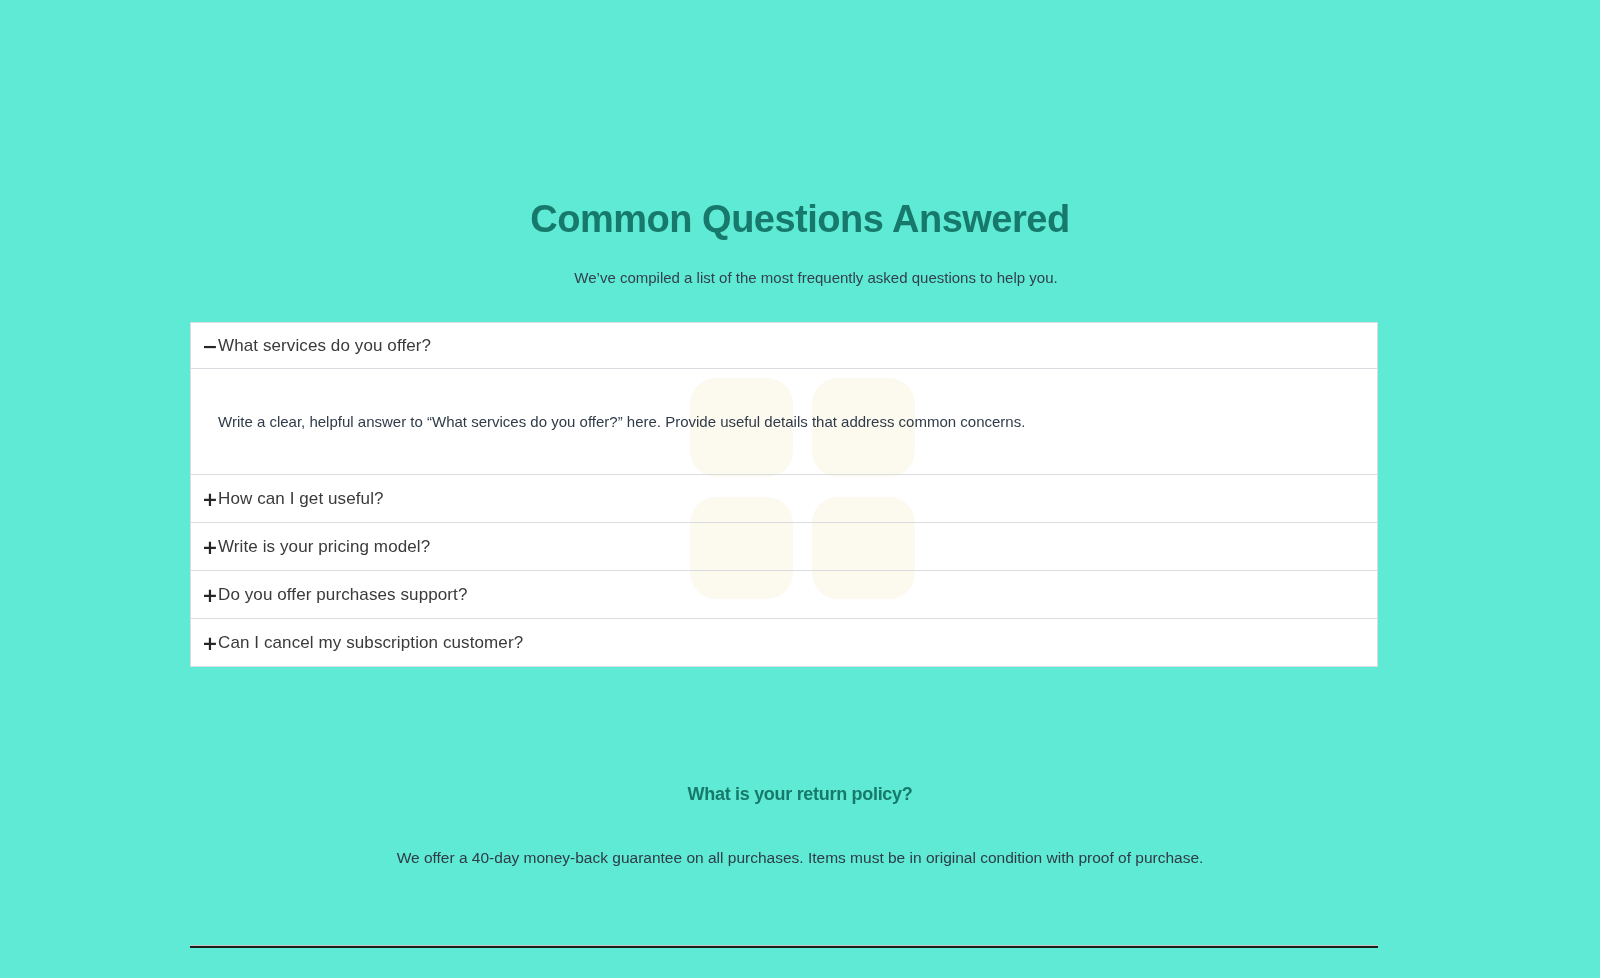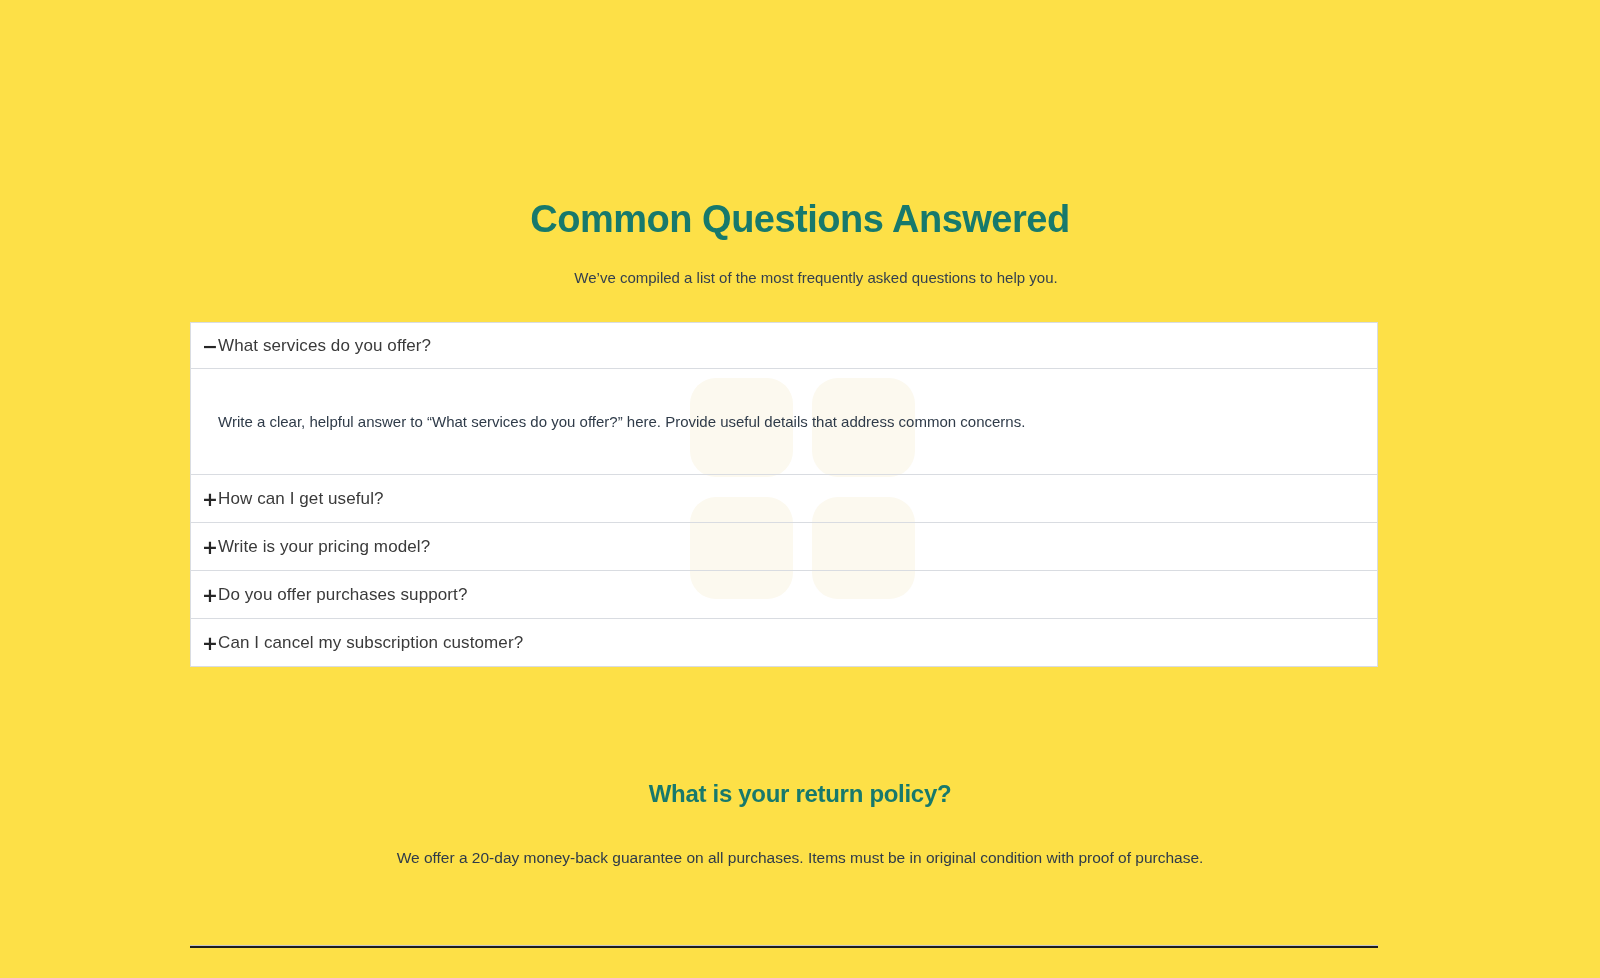--- a/index.html
+++ b/index.html
@@ -1,21 +1,21 @@
 <!DOCTYPE html>
 <html><head>
 <meta charset="utf-8">
 <style>
   * { margin: 0; padding: 0; box-sizing: border-box; }
   html, body { background: #ffffff; }
   .page {
     position: relative;
     width: 1600px;
     height: 978px;
-    background: #fde047;
+    background: #5eead4;
     overflow: hidden;
     font-family: "Liberation Sans", sans-serif;
   }
   .page-title {
     position: absolute;
     top: 196px;
     left: 0;
     width: 100%;
     text-align: center;
     font-size: 38px;
@@ -102,21 +102,21 @@
     font-size: 15px;
     line-height: 21px;
     color: #2F3B49;
   }
   .return-heading {
     position: absolute;
     top: 778px;
     left: 0;
     width: 100%;
     text-align: center;
-    font-size: 24px;
+    font-size: 18px;
     line-height: 32px;
     font-weight: 700;
     letter-spacing: -0.3px;
     color: #17796C;
   }
   .return-body {
     position: absolute;
     top: 847px;
     left: 0;
     width: 100%;
@@ -177,17 +177,17 @@
     </div>
 
     <div class="acc-row collapsed">
       <span class="toggle-icon">+</span>
       <span class="question-label">Can I cancel my subscription customer?</span>
     </div>
   </div>
 
   <h2 class="return-heading">What is your return policy?</h2>
 
-  <p class="return-body">We offer a 20-day money-back guarantee on all purchases. Items must be in original condition with proof of purchase.</p>
+  <p class="return-body">We offer a 40-day money-back guarantee on all purchases. Items must be in original condition with proof of purchase.</p>
 
   <div class="section-divider"></div>
 
 </div>
 
 </body></html>

